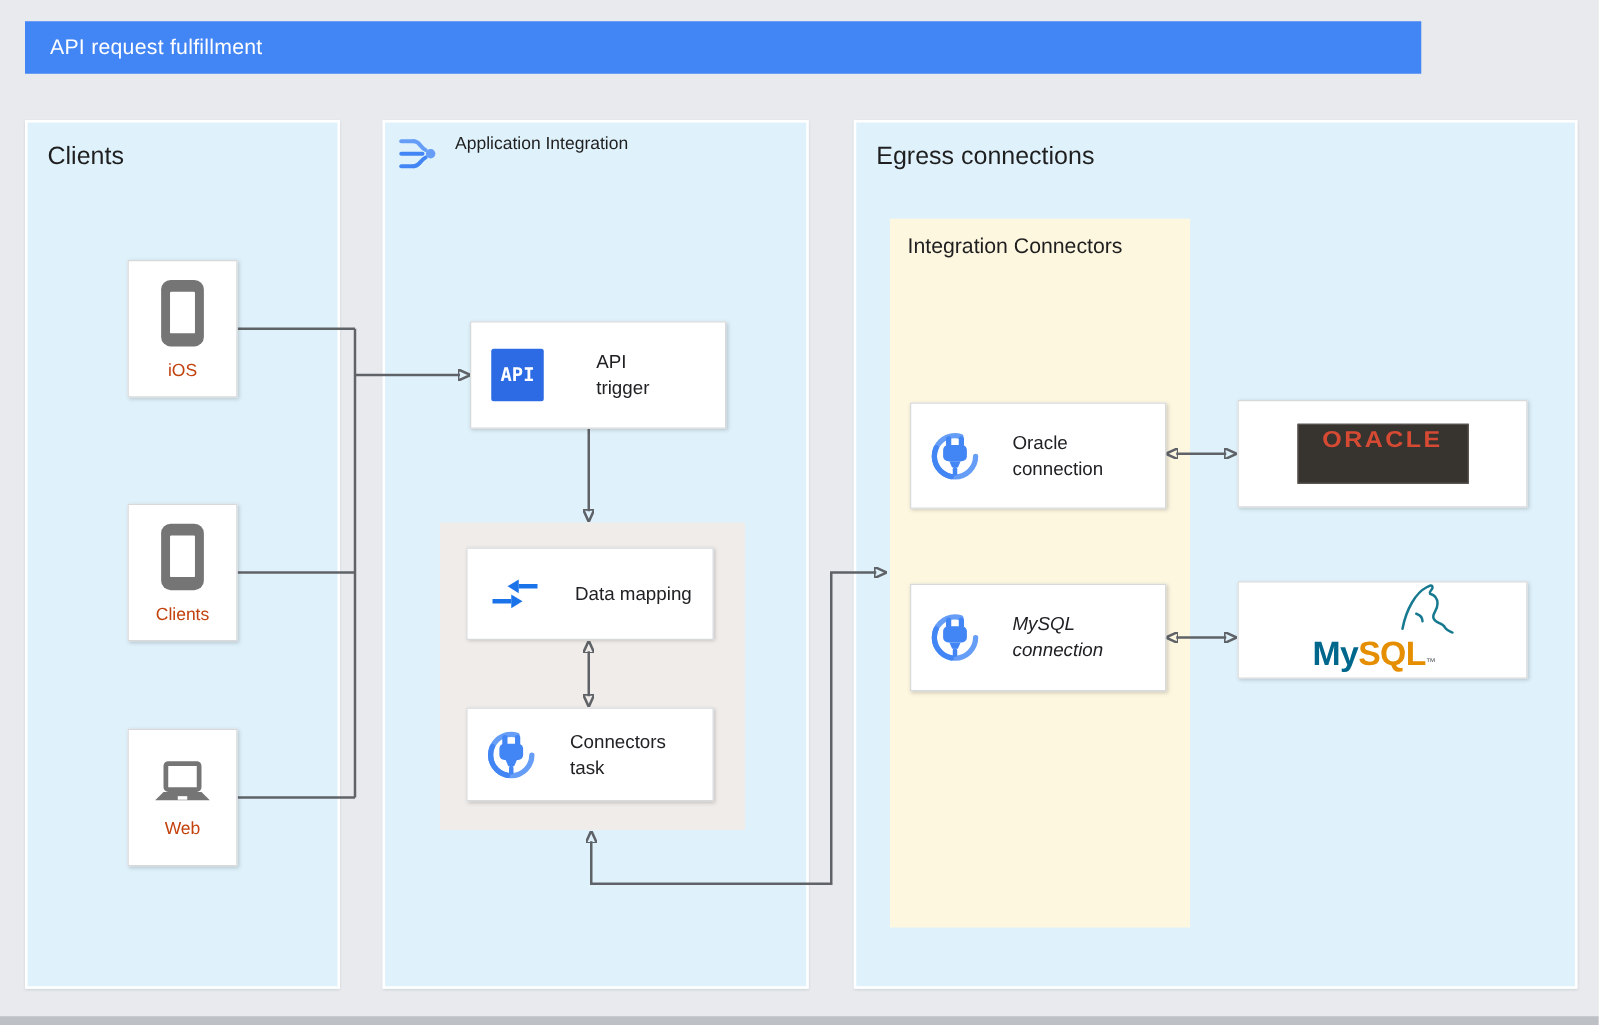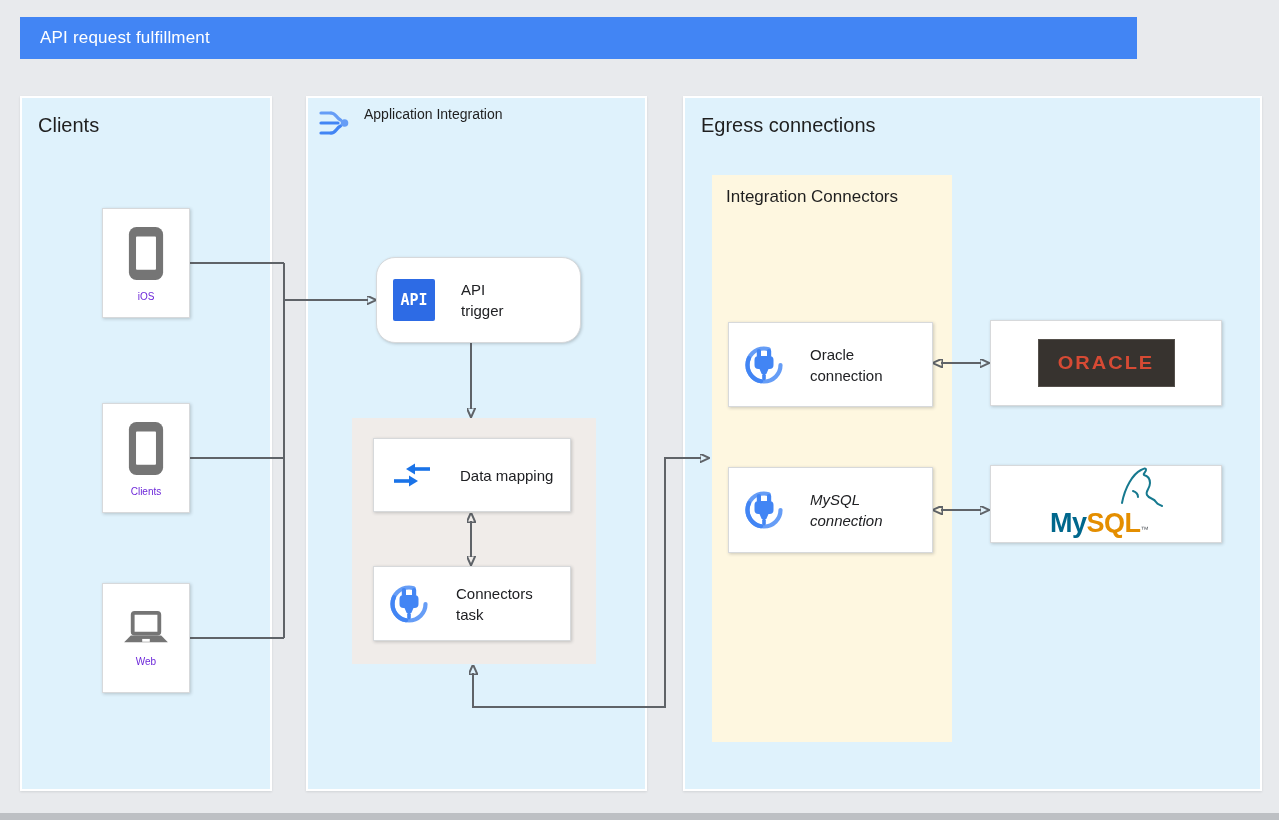--- a/index.html
+++ b/index.html
@@ -40,49 +40,49 @@
   
   .wires{position:absolute;left:0;top:0;z-index:3;pointer-events:none;}
   .wires path{fill:none;stroke:#5F6368;stroke-width:2px;}
   
   .node,.card,.logo-box{
     position:absolute;background:#FFFFFF;border:1px solid #D7D9DB;box-sizing:border-box;
     box-shadow:1px 1px 3px rgba(60,64,67,.25);z-index:4;
   }
   .node{display:flex;align-items:center;}
   .node-label{font-size:15px;line-height:21px;color:#202124;}
-  #api-trigger{left:376px;top:257px;width:205px;height:86px;padding-left:16px;gap:26px;border-radius:19px;}
+  #api-trigger{left:376px;top:257px;width:205px;height:86px;padding-left:16px;gap:42px;}
   #api-trigger .node-label{width:62px;}
   .api-badge{
     width:42px;height:42px;background:#2D6BE5;border-radius:2px;flex:0 0 auto;
     display:flex;align-items:center;justify-content:center;
     color:#FFFFFF;font-family:"DejaVu Sans Mono",monospace;font-weight:bold;font-size:15px;
   }
   #data-mapping{left:373px;top:438px;width:198px;height:74px;padding-left:18px;gap:28px;}
   #connectors-task{left:373px;top:566px;width:198px;height:75px;padding-left:13px;gap:25px;}
   #connectors-task .node-label{width:100px;}
   #oracle-conn{left:728px;top:322px;width:205px;height:85px;padding-left:13px;gap:24px;}
   #mysql-conn{left:728px;top:467px;width:205px;height:86px;padding-left:13px;gap:24px;font-style:italic;}
   #oracle-conn .node-label,#mysql-conn .node-label{width:100px;}
   
   .card{
     width:88px;height:110px;left:102px;
     display:flex;flex-direction:column;align-items:center;justify-content:center;gap:9px;
   }
   #card-ios{top:208px;}
   #card-android{top:403px;}
   #card-web{top:583px;}
-  .card-label{font-size:10px;color:#6d28d9;}
+  .card-label{font-size:14px;color:#c2410c;}
   
   .logo-box{display:flex;align-items:center;justify-content:center;}
   #oracle-logo-box{left:990px;top:320px;width:232px;height:86px;}
   #mysql-logo-box{left:990px;top:465px;width:232px;height:78px;}
   .oracle-badge{
     width:135px;height:46px;background:#37332F;border:1px solid #55504B;
-    display:flex;align-items:center;justify-content:center;
+    display:flex;justify-content:center;
   }
   .oracle-badge span{
     color:#D64A34;font-size:20px;font-weight:bold;letter-spacing:2px;transform:scaleY(.92);
   }
   .mysql-logo{position:relative;width:160px;height:82px;}
   .mysql-dolphin{position:absolute;left:92px;top:2px;}
   .mysql-word{position:absolute;left:0;right:14px;bottom:6px;text-align:center;font-weight:bold;font-size:27px;letter-spacing:-.5px;}
   .mysql-word .my{color:#00678C;}
   .mysql-word .sql{color:#E48E00;}
   .mysql-word .tm{font-size:8px;color:#5F6368;font-weight:normal;vertical-align:baseline;}

